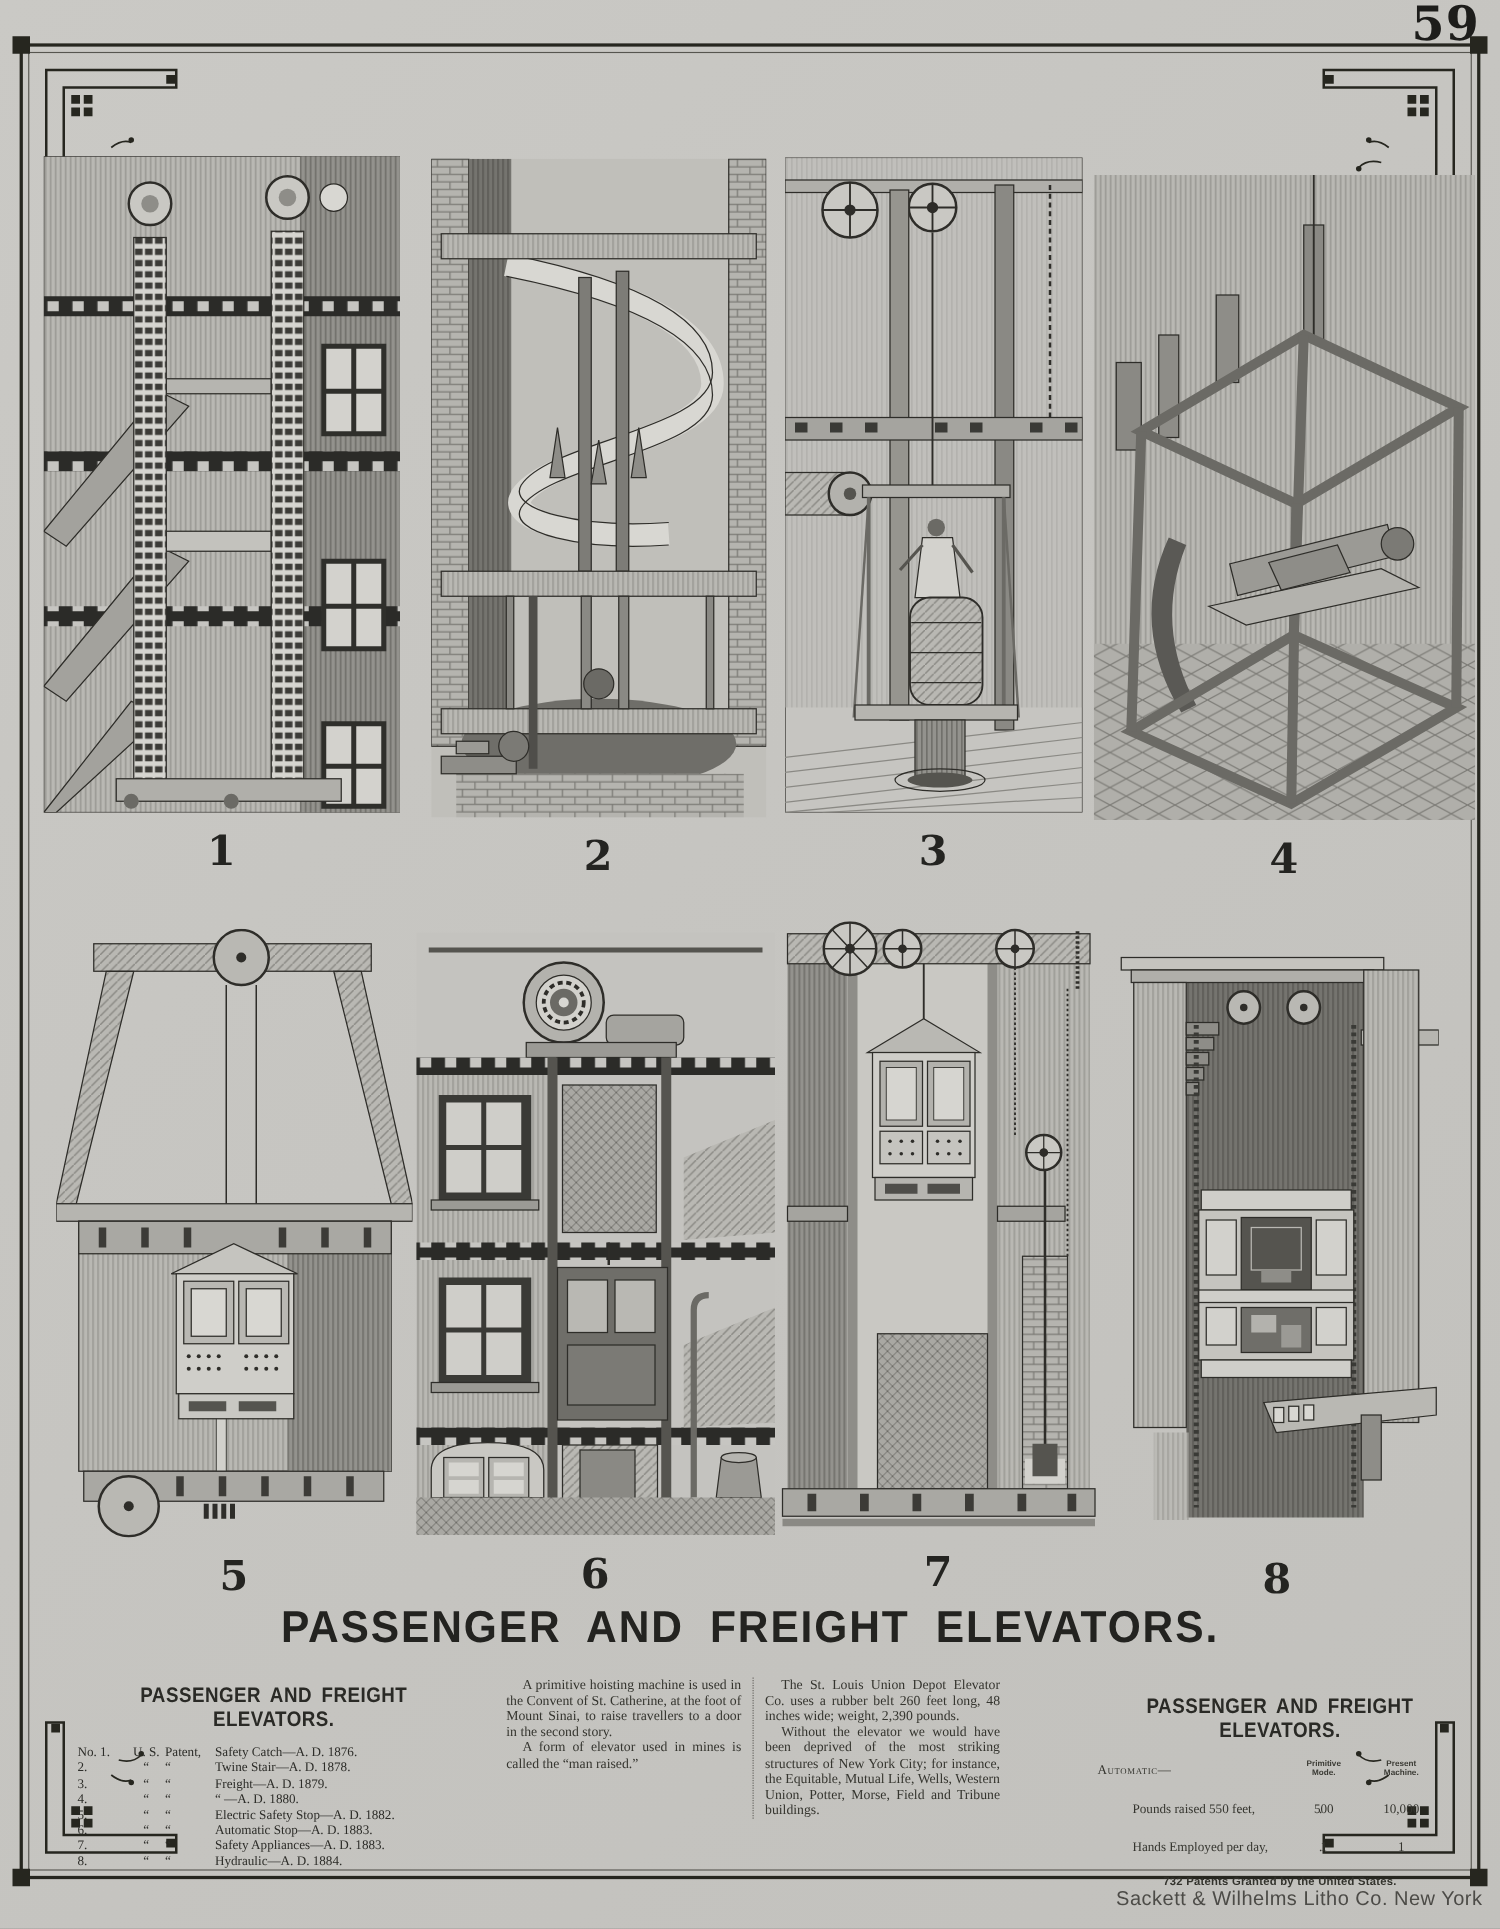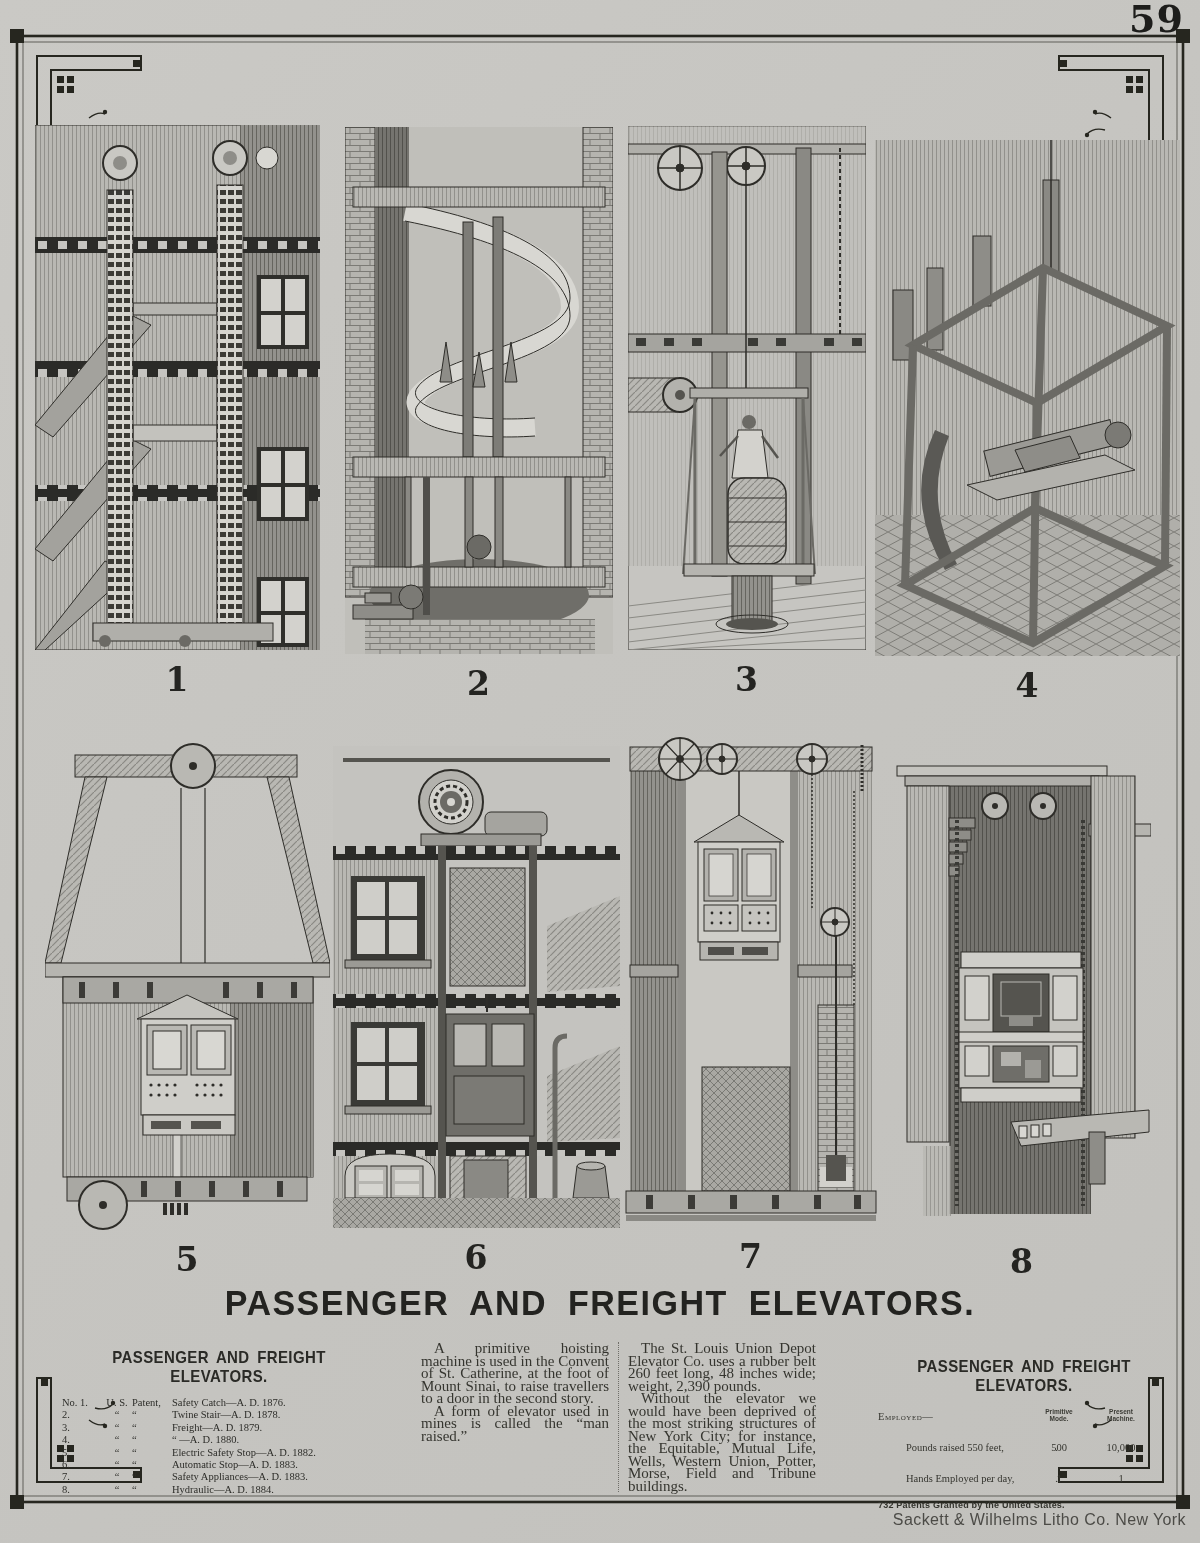--- a/index.html
+++ b/index.html
@@ -14,35 +14,35 @@
   .plate-title{width:1200px;text-align:center;font-family:"Liberation Sans", sans-serif;
         font-weight:bold;font-size:34px;letter-spacing:1.5px;word-spacing:10px;color:#232320;transform:scaleY(1.05);}
   .block-head{font-family:"Liberation Sans", sans-serif;font-weight:bold;font-size:15px;
         letter-spacing:.4px;word-spacing:3px;color:#2a2a26;text-align:center;transform:scaleY(1.12);}
   .plist{font-size:10.5px;line-height:12.4px;color:#39settings3935;}
   .plist-row{display:flex;}
   .pl-no{width:40px;text-align:left;flex:0 0 auto;}
   .pl-c1{width:30px;text-align:center;flex:0 0 auto;}
   .pl-c2{width:40px;flex:0 0 auto;}
   .pl-desc{text-align:left;}
-  .notes{display:flex;font-size:15px;line-height:12.5px;text-align:justify;color:#35352f;margin-left:16px;}
+  .notes{display:flex;font-size:11px;line-height:12.5px;text-align:justify;color:#35352f;}
   .notes-col{width:188px;}
   .notes-divider{border-left:1px dotted #6f6e69;margin:0 9px;}
   .note-p{margin:0;text-indent:13px;}
   .cap{font-size:10.5px;color:#35352f;}
   .cap-toprow{display:flex;align-items:flex-end;}
   .cap-label{font-variant:small-caps;letter-spacing:.5px;width:150px;}
   .cap-colhead{width:62px;text-align:center;font-size:6.5px;line-height:7px;white-space:pre-line;
         font-family:"Liberation Sans", sans-serif;font-weight:bold;color:#3a3a34;}
   .cap-row{display:flex;margin-top:20px;}
   .cap-rowlabel{width:150px;padding-left:28px;box-sizing:border-box;}
   .cap-leader{position:absolute;left:112px;letter-spacing:30px;color:#3a3a34;}
   .cap-val{width:62px;text-align:center;}
   .cap-foot{font-family:"Liberation Sans", sans-serif;font-weight:bold;font-size:9px;
-        letter-spacing:.2px;margin-top:16px;color:#33332d;}
+        letter-spacing:.2px;text-align:center;margin-top:16px;color:#33332d;}
   .credit{font-family:Liberation Sans, sans-serif;font-size:16px;color:#4c4b47;letter-spacing:.4px;margin-left:15px;}
 </style>
 </head>
 <body>
 
 <div class="page">
 
   <svg width="0" height="0" style="position:absolute" aria-hidden="true">
     <defs>
       <pattern id="pV" width="4" height="5" patternUnits="userSpaceOnUse">
@@ -590,21 +590,21 @@
     <div class="notes-divider"></div>
     <div class="notes-col">
       <p class="note-p">The St. Louis Union Depot Elevator Co. uses a rubber belt 260 feet long, 48 inches wide; weight, 2,390 pounds.</p>
       <p class="note-p">Without the elevator we would have been deprived of the most striking structures of New York City; for instance, the Equitable, Mutual Life, Wells, Western Union, Potter, Morse, Field and Tribune buildings.</p>
     </div>
   </section>
 
   <section class="abs cap" style="left:878px;top:1358px;width:292px;">
     <div class="block-head">PASSENGER AND FREIGHT ELEVATORS.</div>
     <div class="cap-toprow" style="margin-top:16px;position:relative;">
-      <span class="cap-label">Employed—</span>
+      <span class="cap-label">Automatic—</span>
       <span class="cap-colhead">Primitive
 Mode.</span>
       <span class="cap-colhead">Present
 Machine.</span>
     </div>
     <div class="cap-row" style="position:relative;">
       <span class="cap-rowlabel">Pounds raised 550 feet,</span>
       <span class="cap-leader">.   .</span>
       <span class="cap-val">500</span>
       <span class="cap-val">10,000</span>

